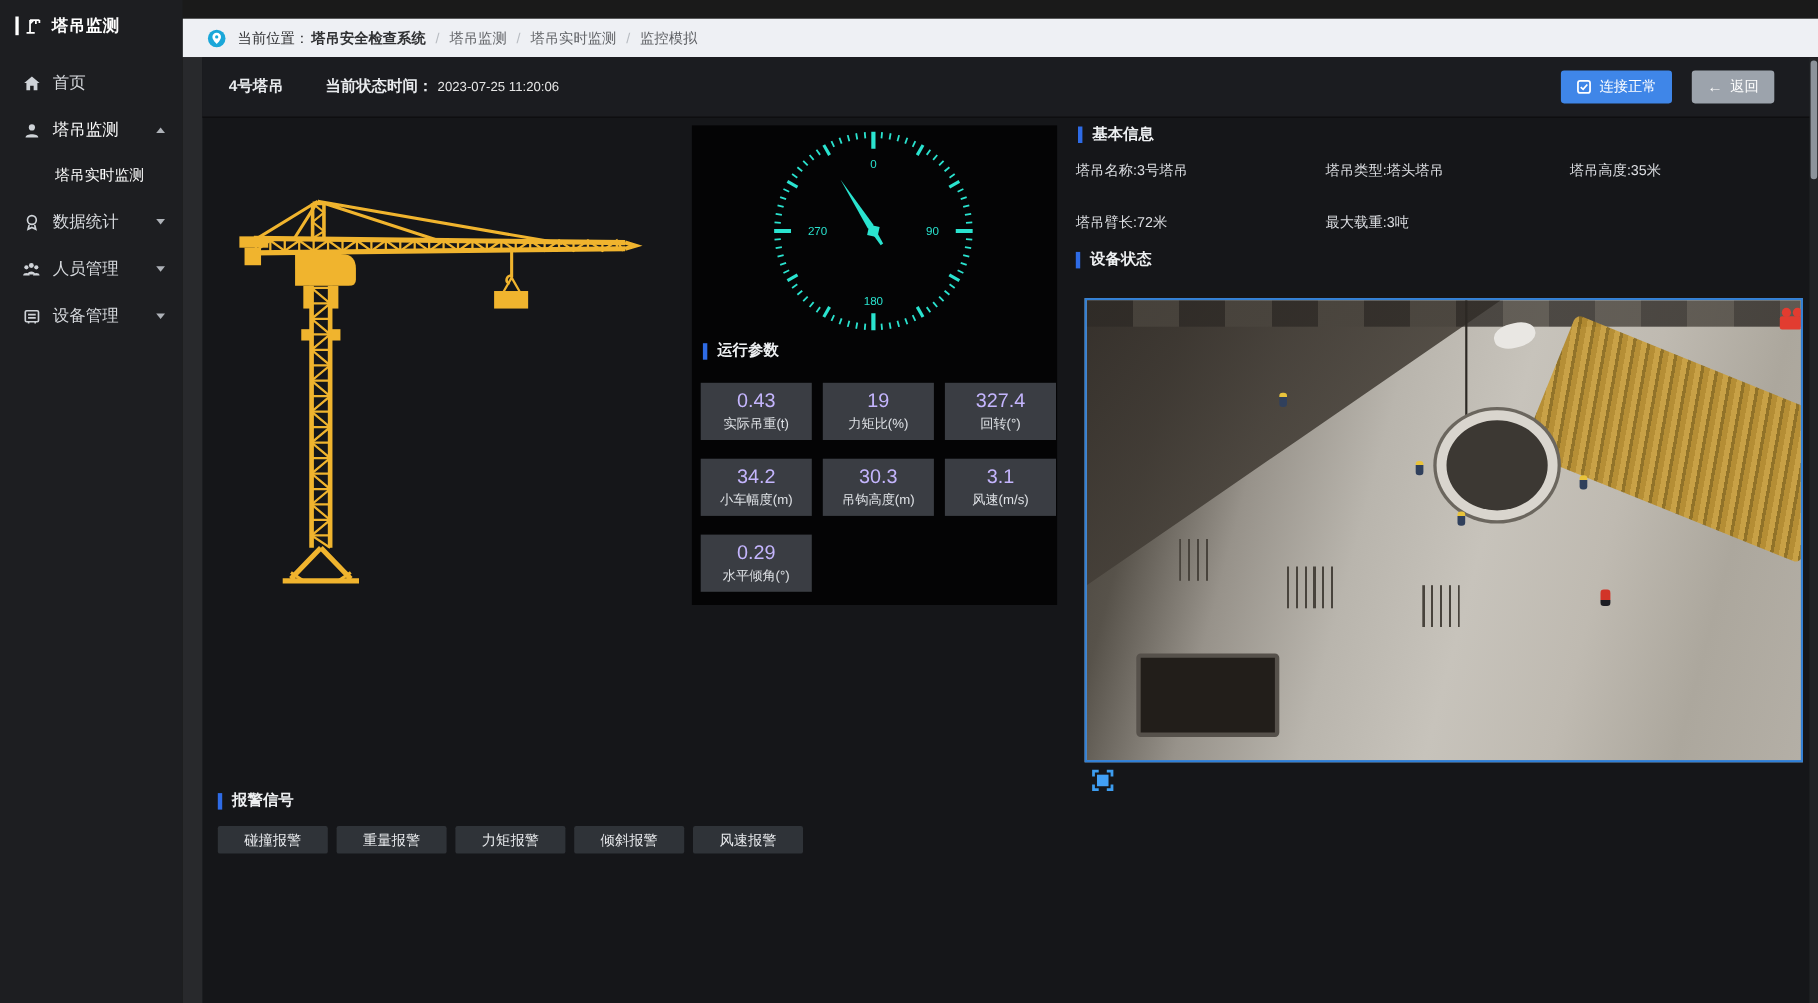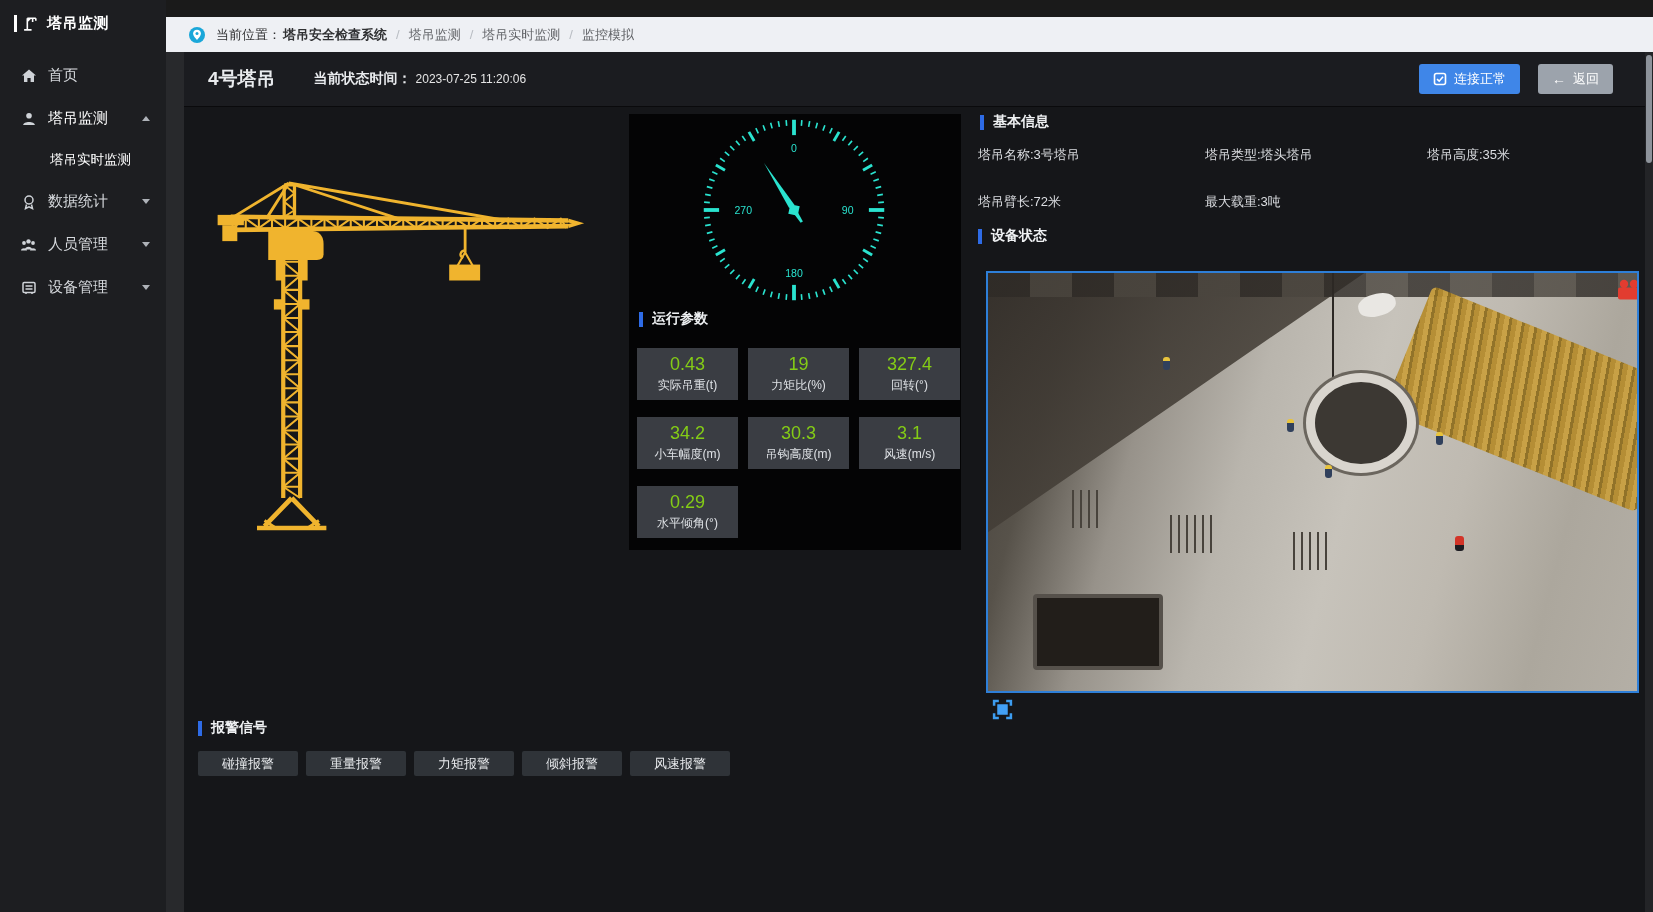--- a/index.html
+++ b/index.html
@@ -25,21 +25,21 @@
   .breadcrumb-bar{height:35px;background:#eef0f4;display:flex;align-items:center;padding-left:22px;font-size:13px;color:#606266;}
   .bc-pin{margin-right:10px;display:flex;}
   .bc-label{color:#303133;margin-right:2px;}
   .bc-item{color:#606266;cursor:pointer;}
   .bc-item.first{font-weight:bold;color:#303133;}
   .bc-sep{margin:0 9px;color:#b8bcc2;}
 
   .content-outer{flex:1;position:relative;background:#28292c;padding-left:18px;overflow:hidden;}
   .panel{position:relative;height:100%;background:#151619;}
   .panel-header{height:54px;background:#1b1c20;border-bottom:1px solid #0a0a0c;display:flex;align-items:center;padding-left:24px;color:#e9ebee;}
-  .ph-crane{font-size:19px;font-weight:bold;margin-right:38px;}
+  .ph-crane{font-size:14px;font-weight:bold;margin-right:38px;}
   .ph-time-label{font-size:14px;font-weight:bold;}
   .ph-time{font-size:12px;color:#e5e5e5;margin-left:4px;}
   .ph-buttons{margin-left:auto;display:flex;align-items:center;margin-right:40px;gap:18px;}
   .btn{display:flex;align-items:center;gap:7px;height:30px;padding:0 14px;border:none;border-radius:3px;font-size:13px;color:#fff;cursor:pointer;font-family:inherit;}
   .btn-connect{background:#3f86e8;}
   .btn-back{background:#9ca3ac;}
   .btn-back .arrow{font-size:14px;line-height:1;}
 
   .panel-body{position:relative;height:calc(100% - 55px);}
 
@@ -48,21 +48,21 @@
 
   
   .gauge-panel{position:absolute;left:445px;top:7px;width:332px;height:436px;background:#040405;}
   .gauge-svg{position:absolute;left:69px;top:0px;width:192px;height:192px;}
   .gauge-label{font-size:11px;}
   .section-title{display:flex;align-items:center;font-size:14px;font-weight:600;color:#eef0f2;}
   .st-bar{width:4px;height:15px;margin-right:9px;}
   .params-title{position:absolute;left:10px;top:196px;}
   .tiles{position:absolute;left:8px;top:234px;display:grid;grid-template-columns:repeat(3,101px);gap:17px 10px;}
   .tile{height:52px;background:#3a3d43;display:flex;flex-direction:column;align-items:center;justify-content:center;cursor:default;}
-  .tile-value{font-size:18px;color:#84cc16;line-height:1.15;}
+  .tile-value{font-size:18px;color:#c4b5fd;line-height:1.15;}
   .tile-label{font-size:12px;color:#dfe2e6;margin-top:2px;}
 
   
   .info-title{position:absolute;left:796px;top:6px;}
   .info-grid{position:absolute;left:794px;top:38px;width:661px;display:grid;grid-template-columns:227px 222px 1fr;row-gap:27px;font-size:13px;color:#dcdee2;line-height:1.5;}
   .redact{display:inline-block;width:148px;height:12px;background:#8f8f92;border-radius:2px;filter:blur(3px);vertical-align:-1px;}
   .device-title{position:absolute;left:794px;top:120px;}
 
   .video-frame{position:absolute;left:802px;top:164px;width:653px;height:422px;border:2px solid #2e7fd8;box-sizing:border-box;overflow:hidden;background:#b5b1a9;}
   .sc{position:absolute;}

